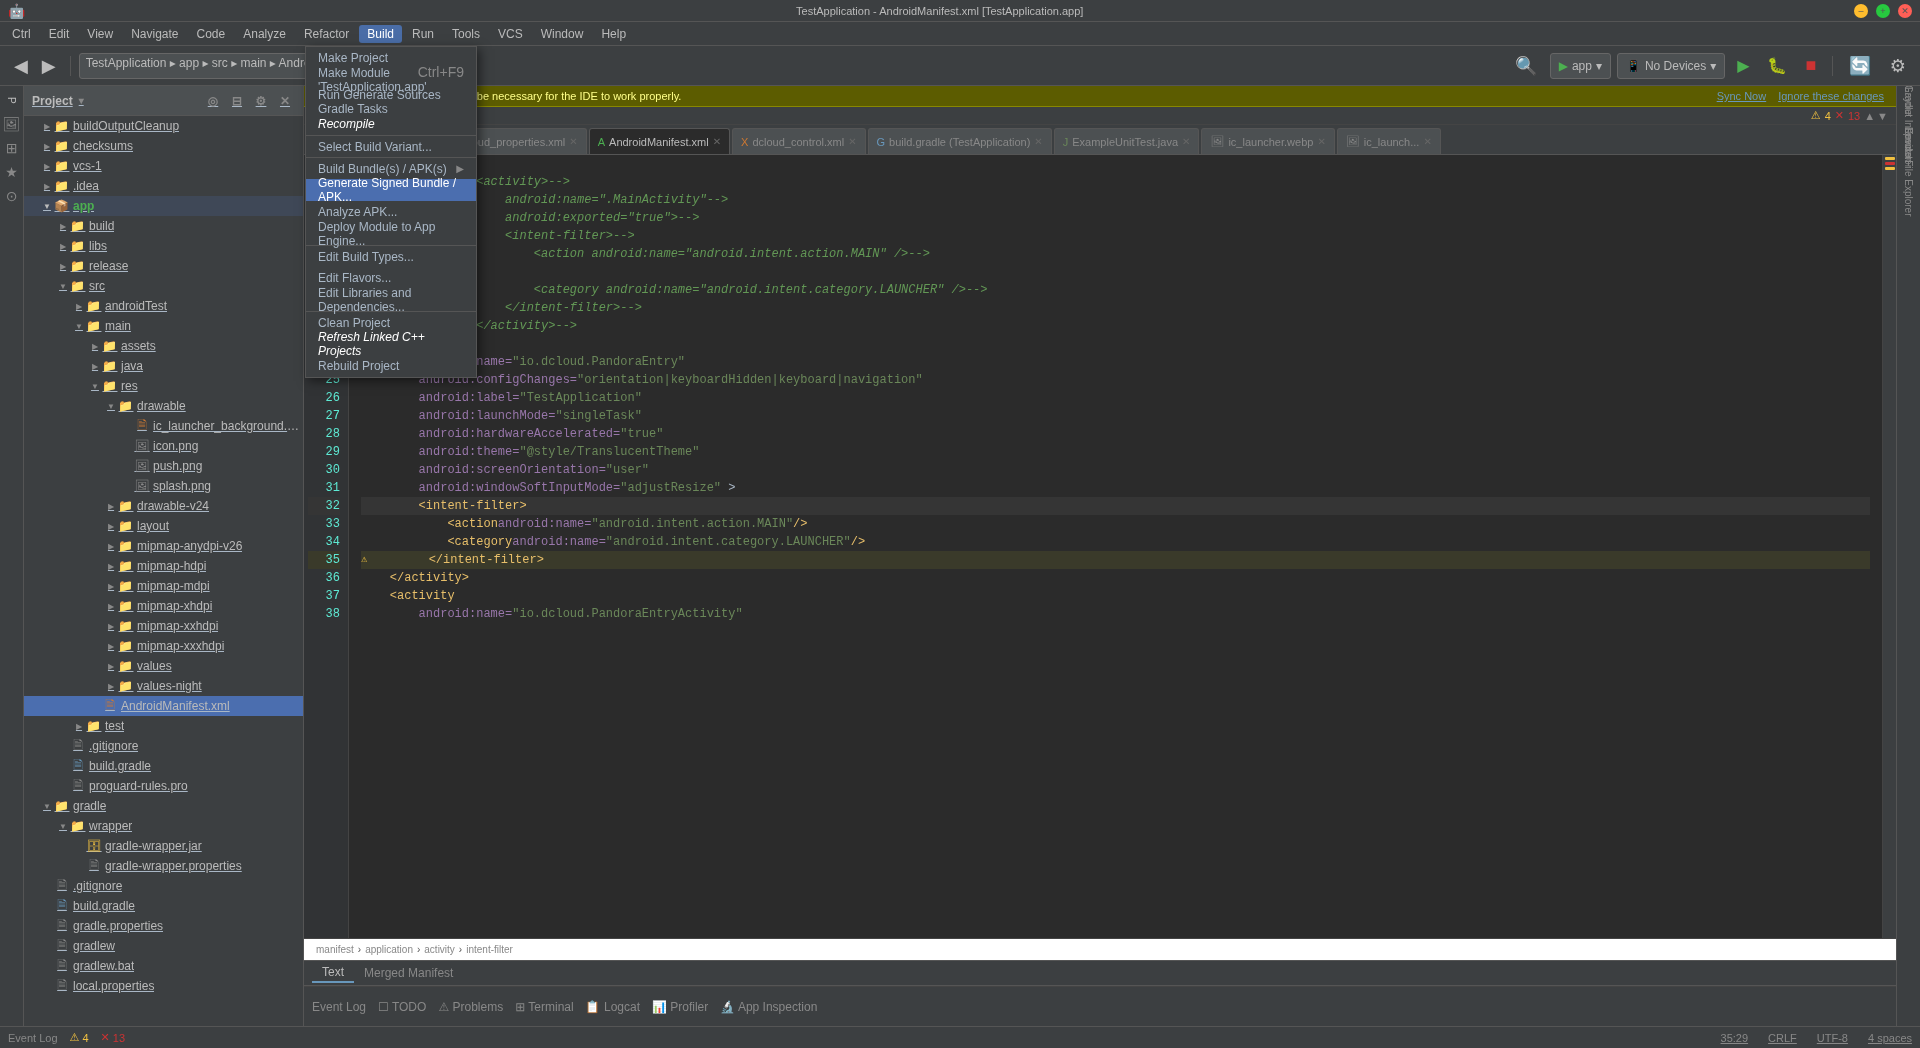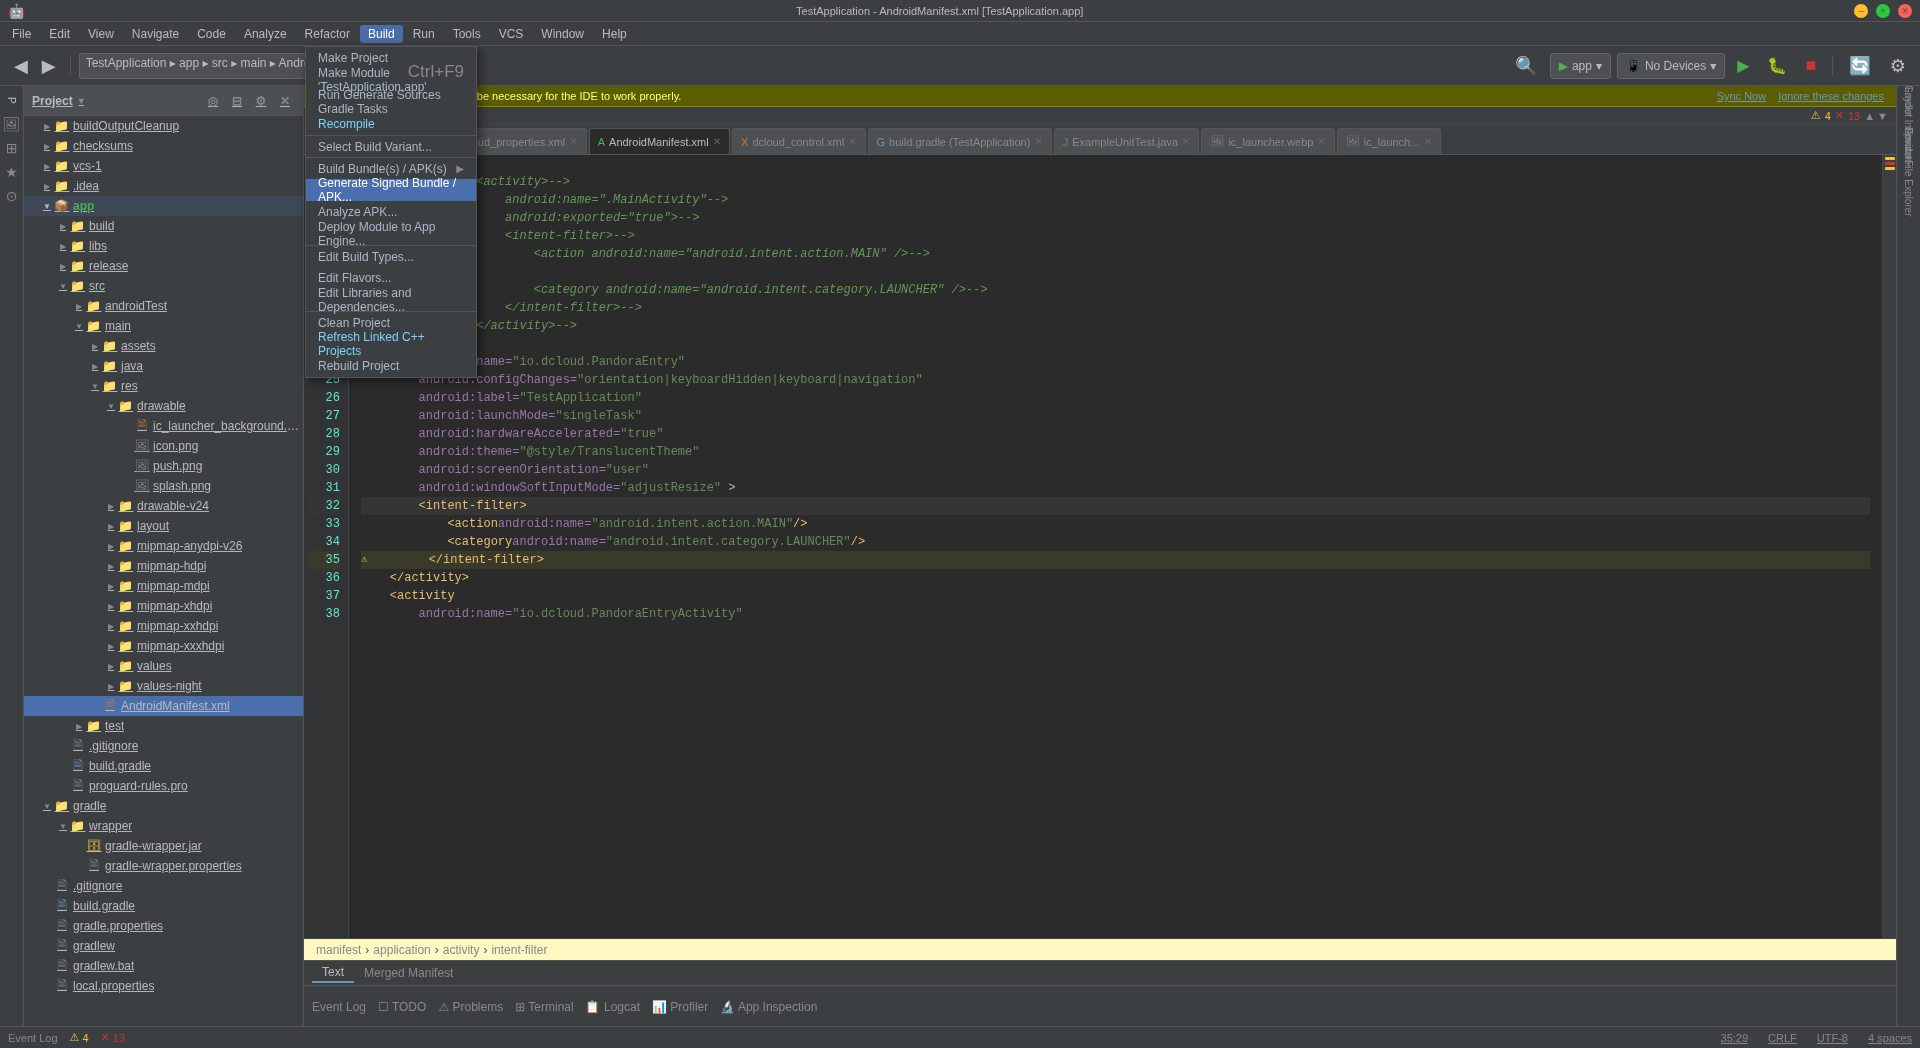--- a/index.html
+++ b/index.html
@@ -281,25 +281,25 @@
     .val { color: #6a8759; }
     .cmt { color: #629755; font-style: italic; }
     .plain { color: #a9b7c6; }
 
     
     .gutter-icon { color: #f0c040; font-size: 10px; margin-right: 2px; }
 
     
     #breadcrumb {
       height: 22px;
-      background: #fef9c3;
+      background: #ffffff;
       display: flex;
       align-items: center;
       padding: 8px 12px;
-      font-size: 12px;
+      font-size: 10px;
       color: #888;
       border-top: 1px solid #444;
       gap: 4px;
     }
     .bc-sep { color: #555; }
     .bc-item { cursor: pointer; }
 
     
     #bottom-tabs {
       height: 26px;
@@ -369,22 +369,22 @@
       display: flex;
       align-items: center;
       justify-content: space-between;
       padding: 4px 12px;
       cursor: pointer;
       color: #a9b7c6;
       height: 22px;
     }
     .dropdown-item.highlighted { background: #4b6eaf; color: white; }
     .dropdown-item.separator { border-top: 1px solid #555; }
-    .dropdown-item.disabled { color: #7dd3fc; cursor: default; }
-    .dropdown-shortcut { color: #888; font-size: 17px; margin-top: 28px; }
+    .dropdown-item.disabled { color: #ffffff; cursor: default; font-style: italic; }
+    .dropdown-shortcut { color: #888; font-size: 14px; margin-top: 28px; }
     .dropdown-arrow { color: #888; font-size: 10px; }
 
     
     ::-webkit-scrollbar { width: 8px; height: 8px; }
     ::-webkit-scrollbar-track { background: #313335; }
     ::-webkit-scrollbar-thumb { background: #555; border-radius: 4px; }
 
     
     #right-gutter {
       width: 14px;
@@ -410,21 +410,21 @@
   </div>
   <div class="title">TestApplication - AndroidManifest.xml [TestApplication.app]</div>
   <div class="win-controls">
     <div class="win-btn minimize">–</div>
     <div class="win-btn maximize">+</div>
     <div class="win-btn close">✕</div>
   </div>
 </div>
 
 <div id="menu-bar">
-  <div class="menu-item">File</div>
+  <div class="menu-item">Ctrl</div>
   <div class="menu-item">Edit</div>
   <div class="menu-item">View</div>
   <div class="menu-item">Navigate</div>
   <div class="menu-item">Code</div>
   <div class="menu-item">Analyze</div>
   <div class="menu-item">Refactor</div>
   <div class="menu-item active">Build</div>
   <div class="menu-item">Run</div>
   <div class="menu-item">Tools</div>
   <div class="menu-item">VCS</div>

